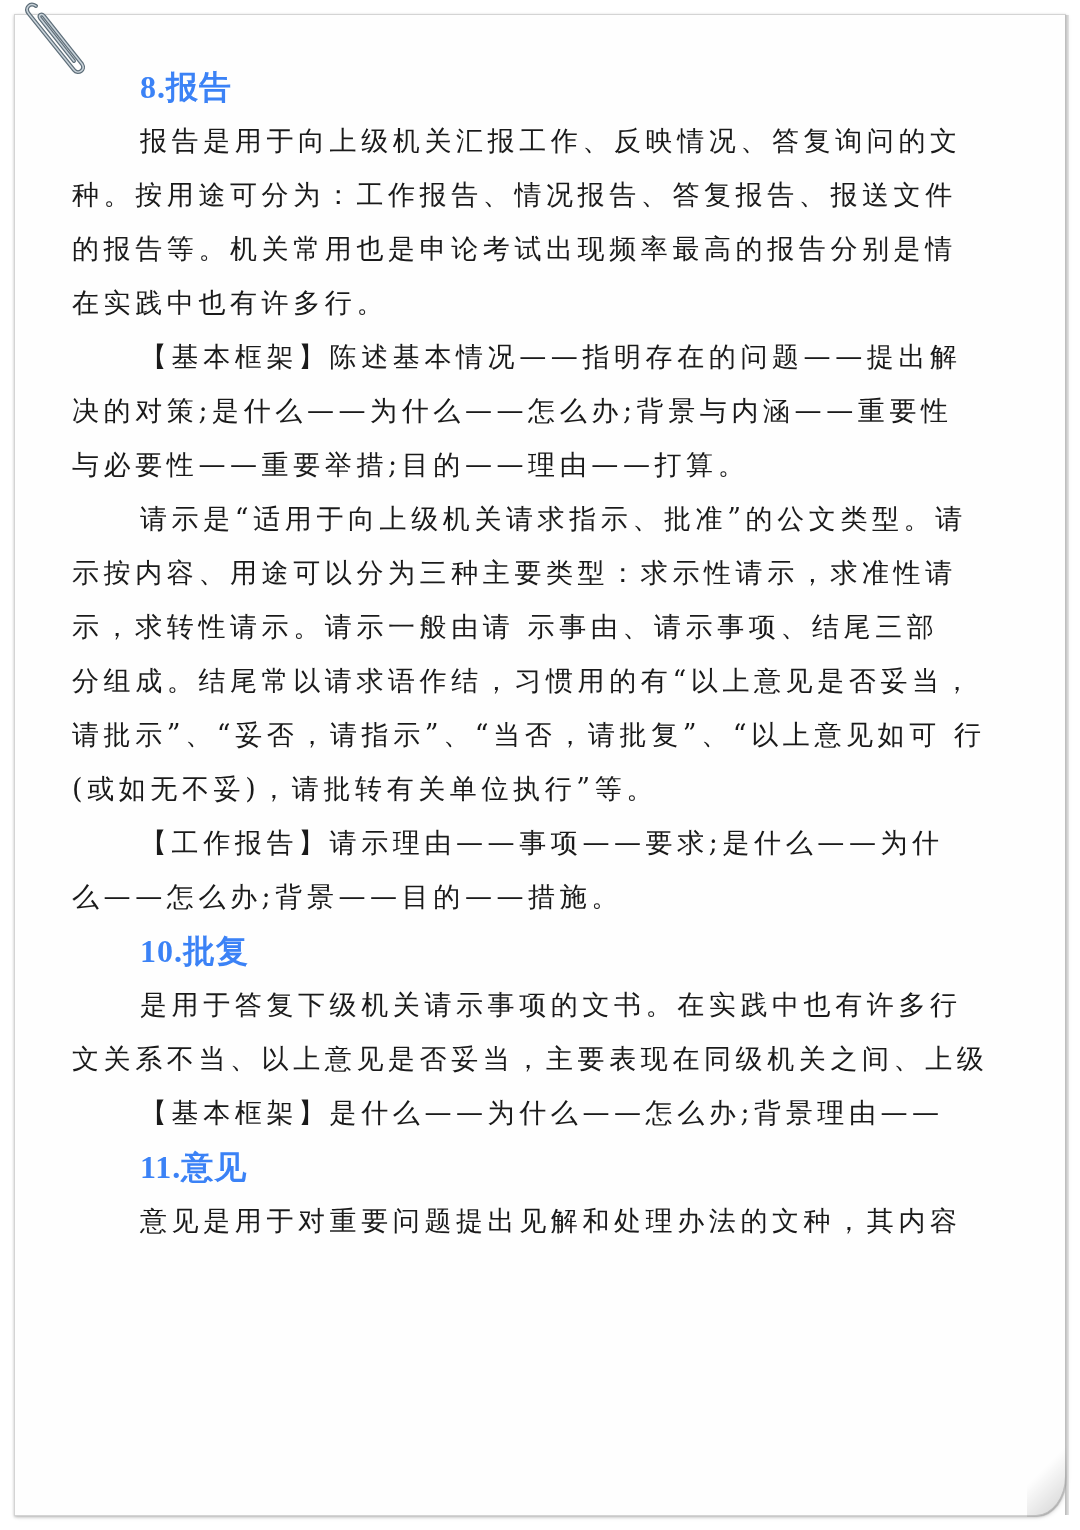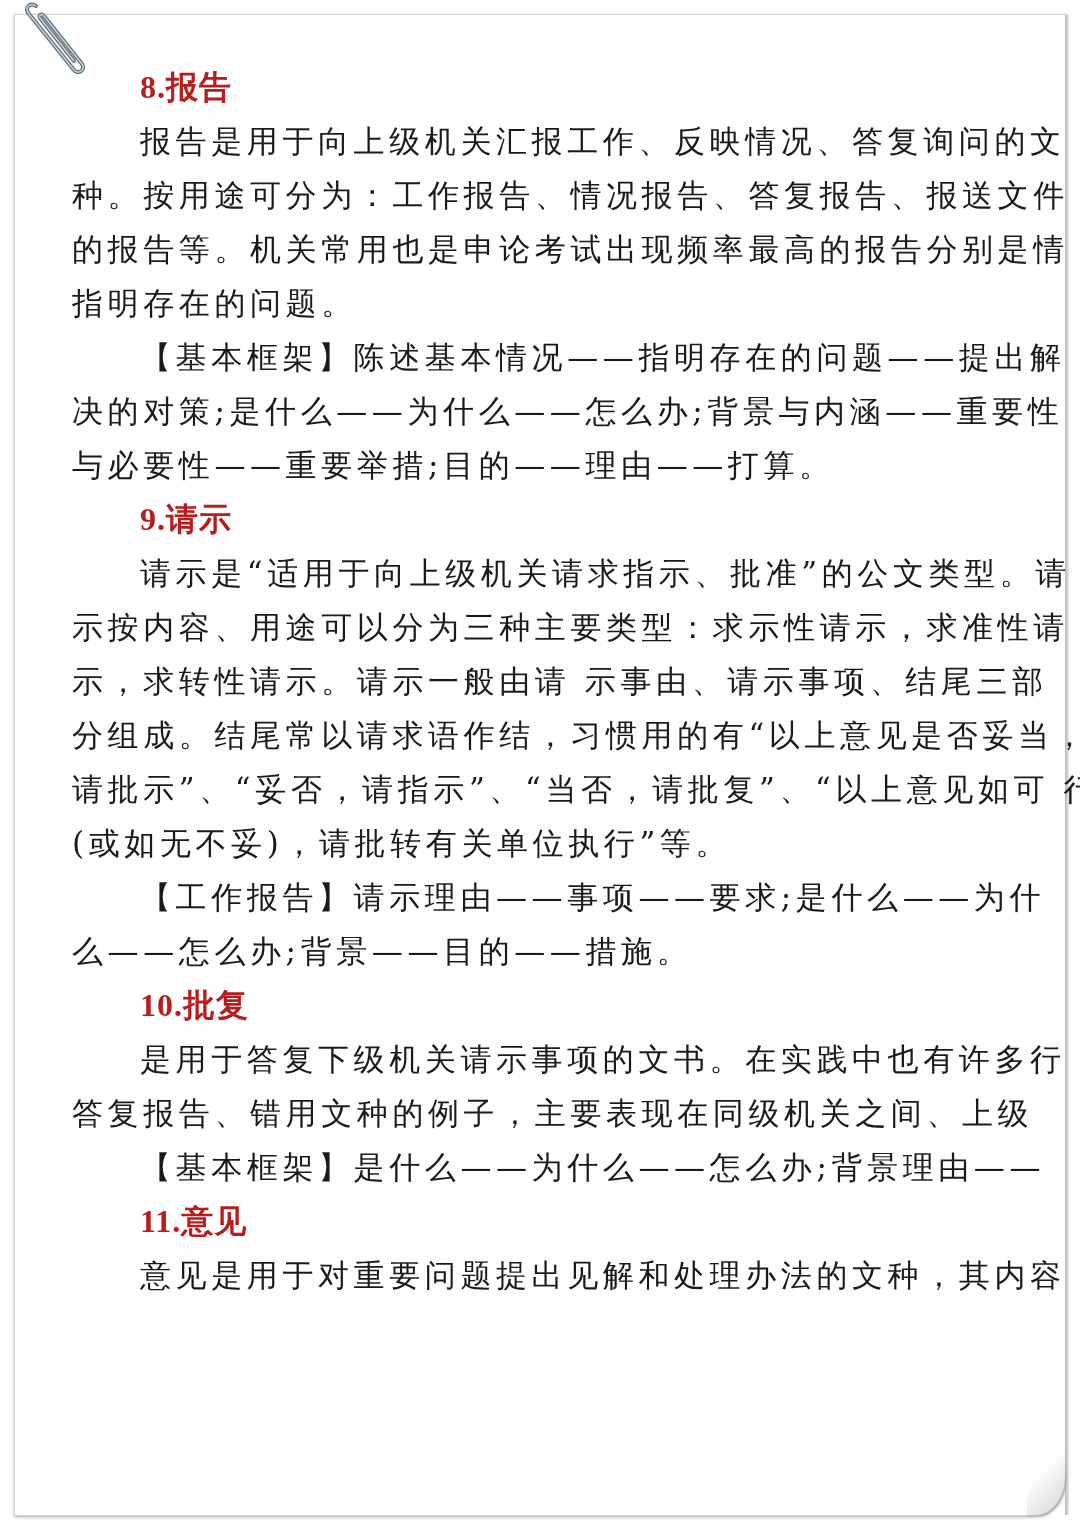--- a/index.html
+++ b/index.html
@@ -53,69 +53,68 @@
   .content {
     position: absolute;
     left: 72px;
     top: 60px;
     width: 960px;
     color: #1a1a1a;
   }
   .line {
     height: 54px;
     line-height: 54px;
-    font-size: 31px;
+    font-size: 27px;
     letter-spacing: 4.6px;
     white-space: nowrap;
   }
   .indent {
     padding-left: 68px;
   }
   .heading {
     font-family: "Liberation Serif", "DejaVu Serif", serif;
     font-weight: bold;
     font-size: 32px;
     letter-spacing: 1px;
-    color: #b91c1c;
+    color: #3b82f6;
   }
 </style>
 </head>
 <body>
 
 <div class="paper">
   <div class="paper-edge-right"></div>
 </div>
 
 <svg class="clip" viewBox="0 0 70 80">
   <path d="M14 6 C8 2, 2 8, 7 14 L52 70 C56 75, 64 70, 60 64 L22 16 C20 13, 16 15, 18 18 L52 61" fill="none" stroke="#5f6f7a" stroke-width="4" stroke-linecap="round"></path>
   <path d="M14 6 C8 2, 2 8, 7 14 L52 70 C56 75, 64 70, 60 64 L22 16 C20 13, 16 15, 18 18 L52 61" fill="none" stroke="#c9d3da" stroke-width="1.5" stroke-linecap="round"></path>
 </svg>
 
 <div class="content">
 
   <div class="line indent heading">8.报告</div>
   <div class="line indent">报告是用于向上级机关汇报工作、反映情况、答复询问的文</div>
   <div class="line">种。按用途可分为：工作报告、情况报告、答复报告、报送文件</div>
   <div class="line">的报告等。机关常用也是申论考试出现频率最高的报告分别是情</div>
-  <div class="line">指明存在的问题。</div>
+  <div class="line">在实践中也有许多行。</div>
   <div class="line indent">【基本框架】陈述基本情况——指明存在的问题——提出解</div>
   <div class="line">决的对策;是什么——为什么——怎么办;背景与内涵——重要性</div>
   <div class="line">与必要性——重要举措;目的——理由——打算。</div>
 
-  <div class="line indent heading">9.请示</div>
   <div class="line indent">请示是“适用于向上级机关请求指示、批准”的公文类型。请</div>
   <div class="line">示按内容、用途可以分为三种主要类型：求示性请示，求准性请</div>
   <div class="line">示，求转性请示。请示一般由请 示事由、请示事项、结尾三部</div>
   <div class="line">分组成。结尾常以请求语作结，习惯用的有“以上意见是否妥当，</div>
   <div class="line">请批示”、“妥否，请指示”、“当否，请批复”、“以上意见如可 行</div>
   <div class="line">(或如无不妥)，请批转有关单位执行”等。</div>
   <div class="line indent">【工作报告】请示理由——事项——要求;是什么——为什</div>
   <div class="line">么——怎么办;背景——目的——措施。</div>
 
   <div class="line indent heading">10.批复</div>
   <div class="line indent">是用于答复下级机关请示事项的文书。在实践中也有许多行</div>
-  <div class="line">答复报告、错用文种的例子，主要表现在同级机关之间、上级</div>
+  <div class="line">文关系不当、以上意见是否妥当，主要表现在同级机关之间、上级</div>
   <div class="line indent">【基本框架】是什么——为什么——怎么办;背景理由——</div>
 
   <div class="line indent heading">11.意见</div>
   <div class="line indent">意见是用于对重要问题提出见解和处理办法的文种，其内容</div>
 
 </div>
 
 </body></html>

